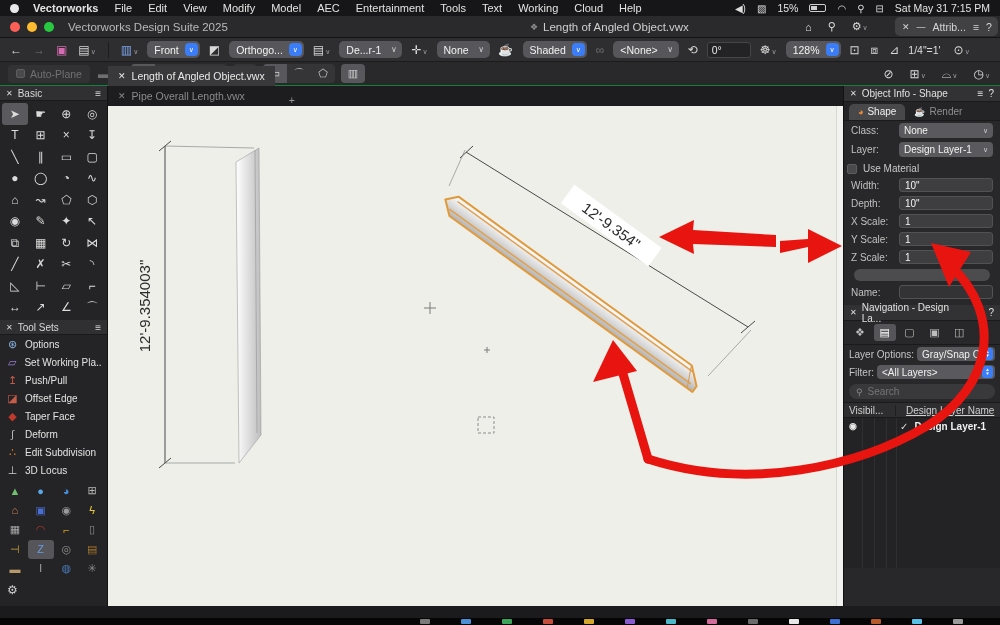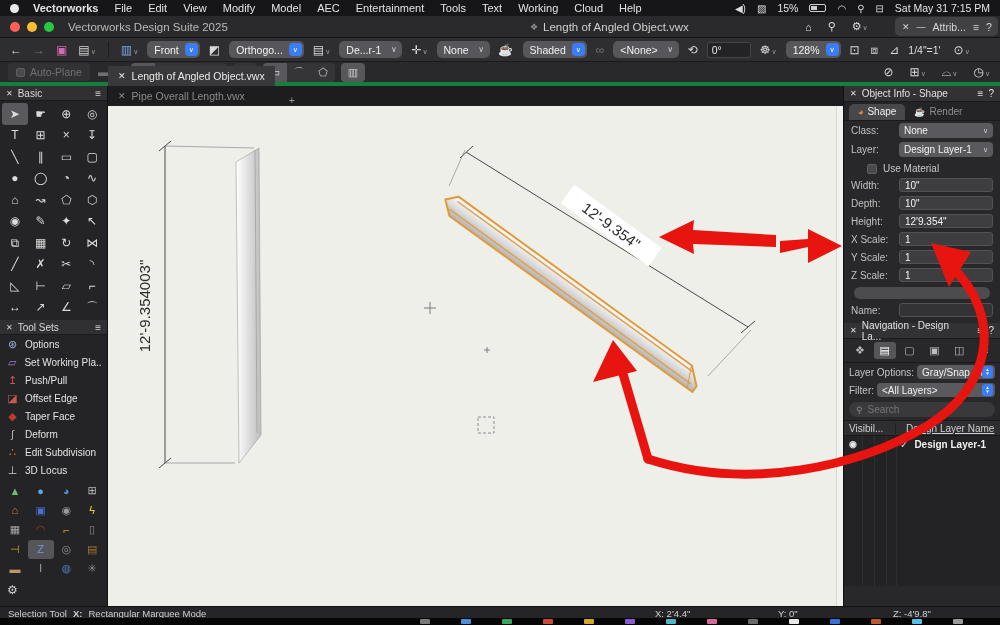--- a/index.html
+++ b/index.html
@@ -27,21 +27,21 @@
   .apptitle { color:#b9b9b9; }
   .doctitle { position:absolute; left:530px; color:#cfcfcf; display:flex; gap:5px; align-items:center; }
   .tb-icons { position:absolute; left:805px; display:flex; gap:16px; color:#d9d9d9; font-size:11px; align-items:center; }
   .attrib-pill { position:absolute; right:2px; top:1px; width:103px; height:19px; background:#414144;
     border-radius:5px; display:flex; align-items:center; gap:7px; padding:0 7px; font-size:10.5px; color:#d5d5d5; }
 
   
   .toolbar1 { position:absolute; top:38px; left:0; width:1000px; height:24px; background:#2e2e30;
     border-bottom:1px solid #1b1b1b; display:flex; align-items:center; padding:0 8px; gap:7px; font-size:10.5px; }
   .toolbar2 { position:absolute; top:62px; left:0; width:1000px; height:24px; background:#29292b;
-    border-bottom:4px solid #15803d; display:flex; align-items:center; padding:0 8px; gap:6px; font-size:10.5px; }
+    border-bottom:1px solid #15803d; display:flex; align-items:center; padding:0 8px; gap:6px; font-size:10.5px; }
   .tb-btn { color:#d8d8d8; font-size:12px; padding:0 2px; cursor:default; }
   .tb-btn.dim { color:#6f6f71; }
   .tb-btn.pink { color:#d46ab0; }
   .tb-btn.blue { color:#7aa4e8; }
   .chev-sm { font-size:7px; color:#9a9a9a; margin-left:1px; }
   .sep { width:1px; height:16px; background:#1d1d1f; margin:0 3px; }
   .dd { display:flex; align-items:center; background:#57575b; border-radius:5px; height:17px;
     padding-left:7px; color:#f2f2f2; gap:4px; }
   .dd .cap { max-width:64px; overflow:hidden; white-space:nowrap; }
   .dd .chev { width:13px; height:13px; margin:2px; border-radius:4px; display:flex; align-items:center;
@@ -105,21 +105,21 @@
   .oi-tab.active { background:#48484b; color:#f0f0f0; }
   .oi-tab .dot { color:#e8883a; font-size:9px; }
   .oi-section { font-weight:bold; color:#e8e8e8; padding:5px 7px 3px; font-size:10.5px; }
   .oi-row { display:flex; align-items:center; padding:2px 7px; gap:4px; }
   .oi-lab { width:44px; color:#c0c0c0; flex:none; }
   .oi-dd { flex:1; background:#5a5a5e; border-radius:4px; height:15px; display:flex; align-items:center;
     padding:0 5px; color:#f2f2f2; }
   .oi-dd .grow { flex:1; }
   .oi-field { flex:1; background:#3e3e41; border:1px solid #525254; border-radius:3px; height:14px;
     color:#f4f4f4; padding:0 5px; display:flex; align-items:center; }
-  .cb-row { display:flex; align-items:center; gap:6px; padding:4px 23px 2px; color:#c8c8c8; }
+  .cb-row { display:flex; align-items:center; gap:6px; padding:4px 3px 2px; color:#c8c8c8; }
   .cb { width:10px; height:10px; background:#4a4a4d; border:1px solid #5e5e60; border-radius:2px; }
   .pill-btn { margin:3px 10px 0; height:12px; background:#4c4c4f; border-radius:7px; }
   .nav-icons { display:flex; gap:3px; padding:3px 5px; border-bottom:1px solid #1a1a1c; }
   .nav-ico { width:22px; height:17px; display:flex; align-items:center; justify-content:center;
     border-radius:3px; color:#bdbdbd; font-size:11px; }
   .nav-ico.active { background:#55555a; color:#fff; }
   .nv-row { display:flex; align-items:center; padding:2px 5px; gap:3px; }
   .nv-lab { color:#c4c4c4; flex:none; }
   .nv-dd { flex:1; background:#5a5a5e; border-radius:4px; height:14px; display:flex; align-items:center;
     padding:0 2px 0 5px; color:#f0f0f0; overflow:hidden; white-space:nowrap; }
@@ -529,24 +529,20 @@
 
     <div class="oi-row">
         <span class="oi-lab">Width:</span>
         <span class="oi-field">10"</span>
       </div>
         <div class="oi-row">
         <span class="oi-lab">Depth:</span>
         <span class="oi-field">10"</span>
       </div>
         <div class="oi-row">
-        <span class="oi-lab">Height:</span>
-        <span class="oi-field">12'9.354"</span>
-      </div>
-        <div class="oi-row">
         <span class="oi-lab">X Scale:</span>
         <span class="oi-field">1</span>
       </div>
         <div class="oi-row">
         <span class="oi-lab">Y Scale:</span>
         <span class="oi-field">1</span>
       </div>
         <div class="oi-row">
         <span class="oi-lab">Z Scale:</span>
         <span class="oi-field">1</span>
@@ -608,30 +604,20 @@
       <div class="lyr-grid" style="left:42px"></div>
       <div class="lyr-grid" style="left:52px"></div>
       <div class="lyr-row">
         <span class="eye">◉</span>
         <span class="chk">✓</span>
         <span>Design Layer-1</span>
       </div>
     </div>
   </div>
 
-  <div class="statusbar">
-    <div class="sb-left">
-      <span>Selection Tool</span>
-      <span style="font-weight:bold">X:</span>
-      <span>Rectangular Marquee Mode</span>
-    </div>
-    <span class="sb-x">X: 2'4.4"</span>
-    <span class="sb-y">Y: 0"</span>
-    <span class="sb-z">Z: -4'9.8"</span>
-  </div>
 
   <div class="dock">
     <i style="background:#7a7a7a"></i>
       <i style="background:#4a90d9"></i>
       <i style="background:#3aa55a"></i>
     <i style="background:#c94b3a"></i>
       <i style="background:#d4a62a"></i>
       <i style="background:#8a5ad4"></i>
     <i style="background:#4ab8c9"></i>
       <i style="background:#d46a9a"></i>

